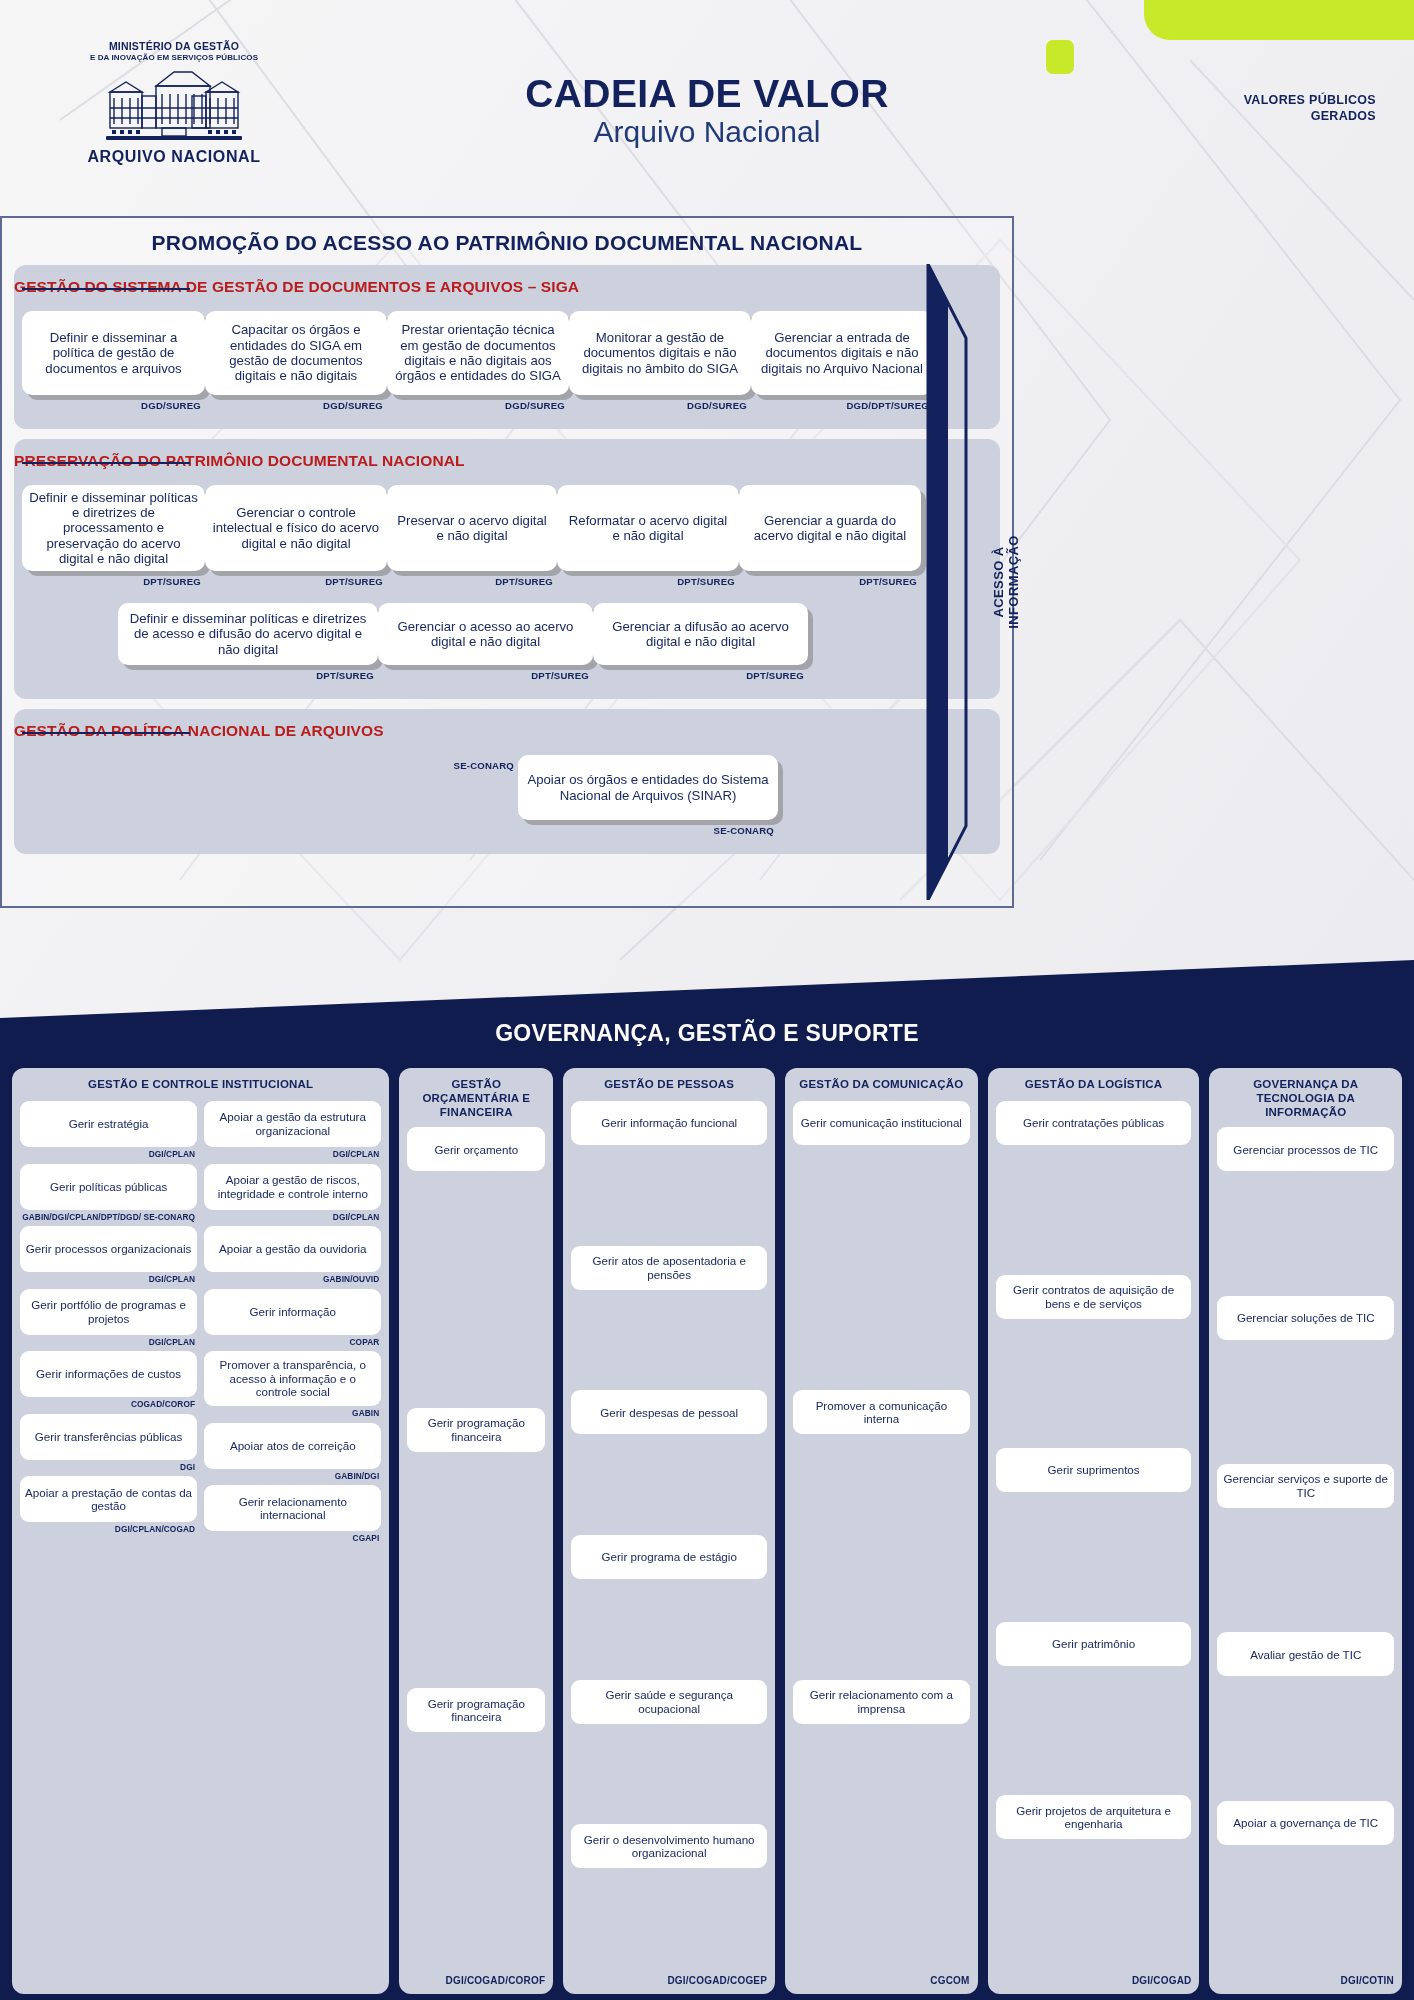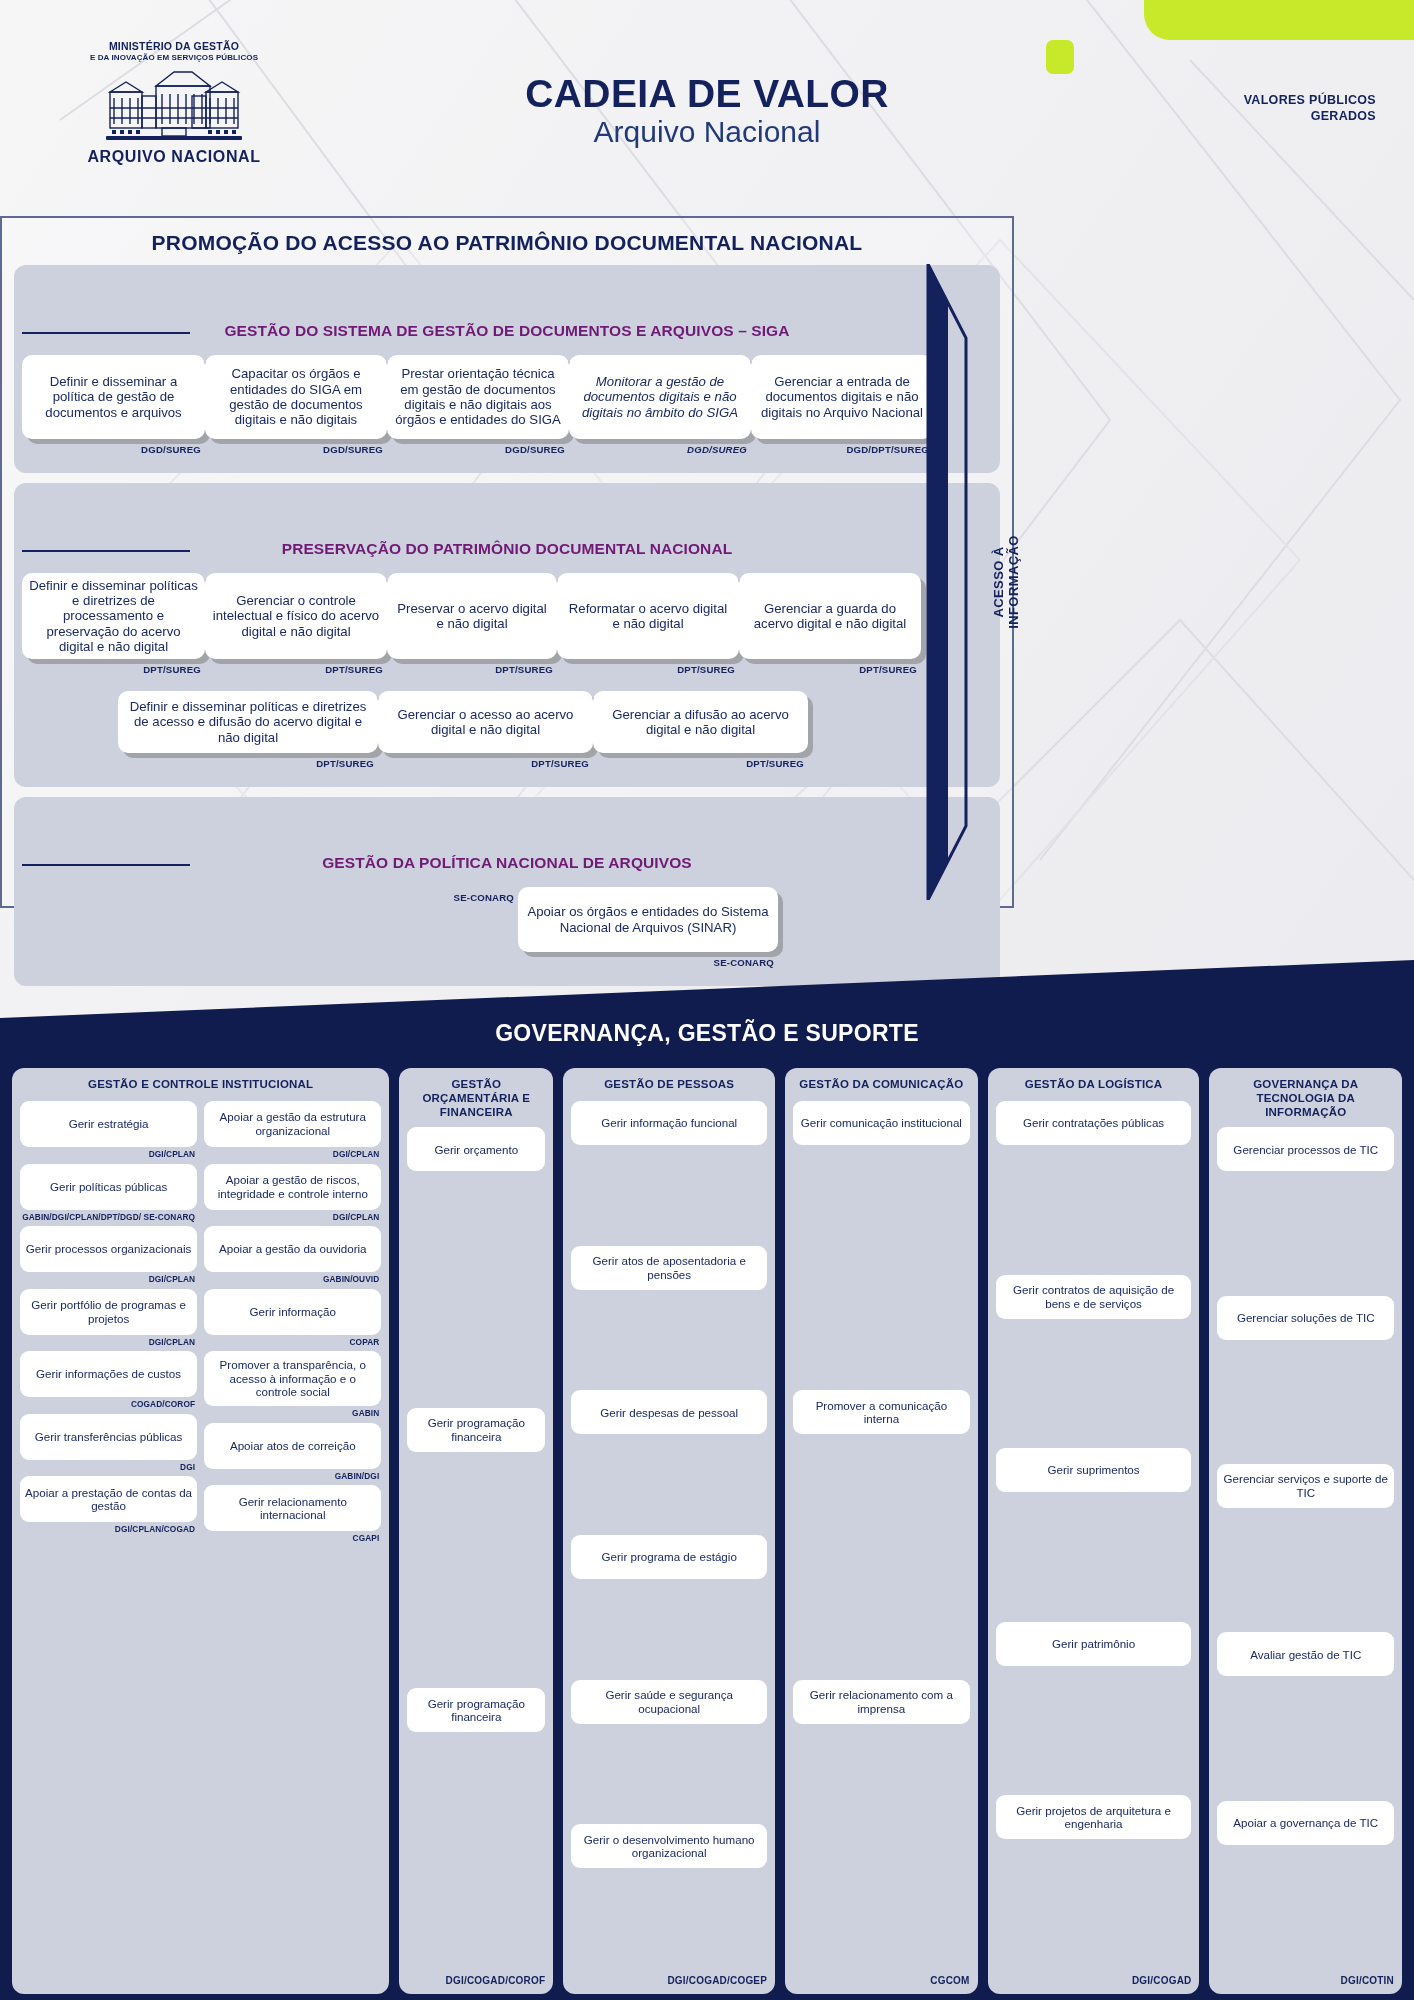--- a/index.html
+++ b/index.html
@@ -56,22 +56,22 @@
 
   .macro {
     margin: 0 12px 10px; background: #cdd0dd; border-radius: 12px; padding: 8px 0 10px;
     position: relative;
   }
   .macro-head { position: relative; height: 30px; }
   .macro-rule {
     position: absolute; left: 8px; top: 15px; width: 168px; height: 2px; background: #13215c;
   }
   .macro-title {
-    text-align: center; font-size: 15.5px; font-weight: bold; color: #701a75;
-    letter-spacing: .1px; padding-top: 5px; margin-top: 44px;
+    font-size: 15.5px; font-weight: bold; color: #b91c1c;
+    letter-spacing: .1px; padding-top: 5px;
   }
 
   .row { display: flex; justify-content: flex-start; padding: 8px 8px; }
   .cell { position: relative; }
 
   .pbox {
     background: #ffffff; border-radius: 10px;
     box-shadow: 5px 5px 0 rgba(128,128,128,0.55);
     display: flex; align-items: center; justify-content: center; text-align: center;
     font-size: 13.2px; line-height: 1.16; color: #1b2a63; padding: 8px 7px;
@@ -225,21 +225,21 @@
             <div class="ptag">DGD/SUREG</div>
           </div>
           <div class="cell" style="width: 182px;">
             <div class="pbox" style="height: 84px;">Capacitar os órgãos e entidades do SIGA em gestão de documentos digitais e não digitais</div>
             <div class="ptag">DGD/SUREG</div>
           </div>
           <div class="cell" style="width: 182px;">
             <div class="pbox" style="height: 84px;">Prestar orientação técnica  em gestão de documentos  digitais e não digitais aos  órgãos e entidades do SIGA</div>
             <div class="ptag">DGD/SUREG</div>
           </div>
-          <div class="cell" style="width: 182px; font-style: italic;">
+          <div class="cell" style="width: 182px;">
             <div class="pbox" style="height: 84px;">Monitorar a gestão de documentos digitais e não  digitais no âmbito do SIGA</div>
             <div class="ptag">DGD/SUREG</div>
           </div>
           <div class="cell" style="width: 182px;">
             <div class="pbox" style="height: 84px;">Gerenciar a entrada de documentos digitais e não  digitais no Arquivo Nacional</div>
             <div class="ptag">DGD/DPT/SUREG</div>
           </div>
         </div>
       </div>
       <div class="macro">

